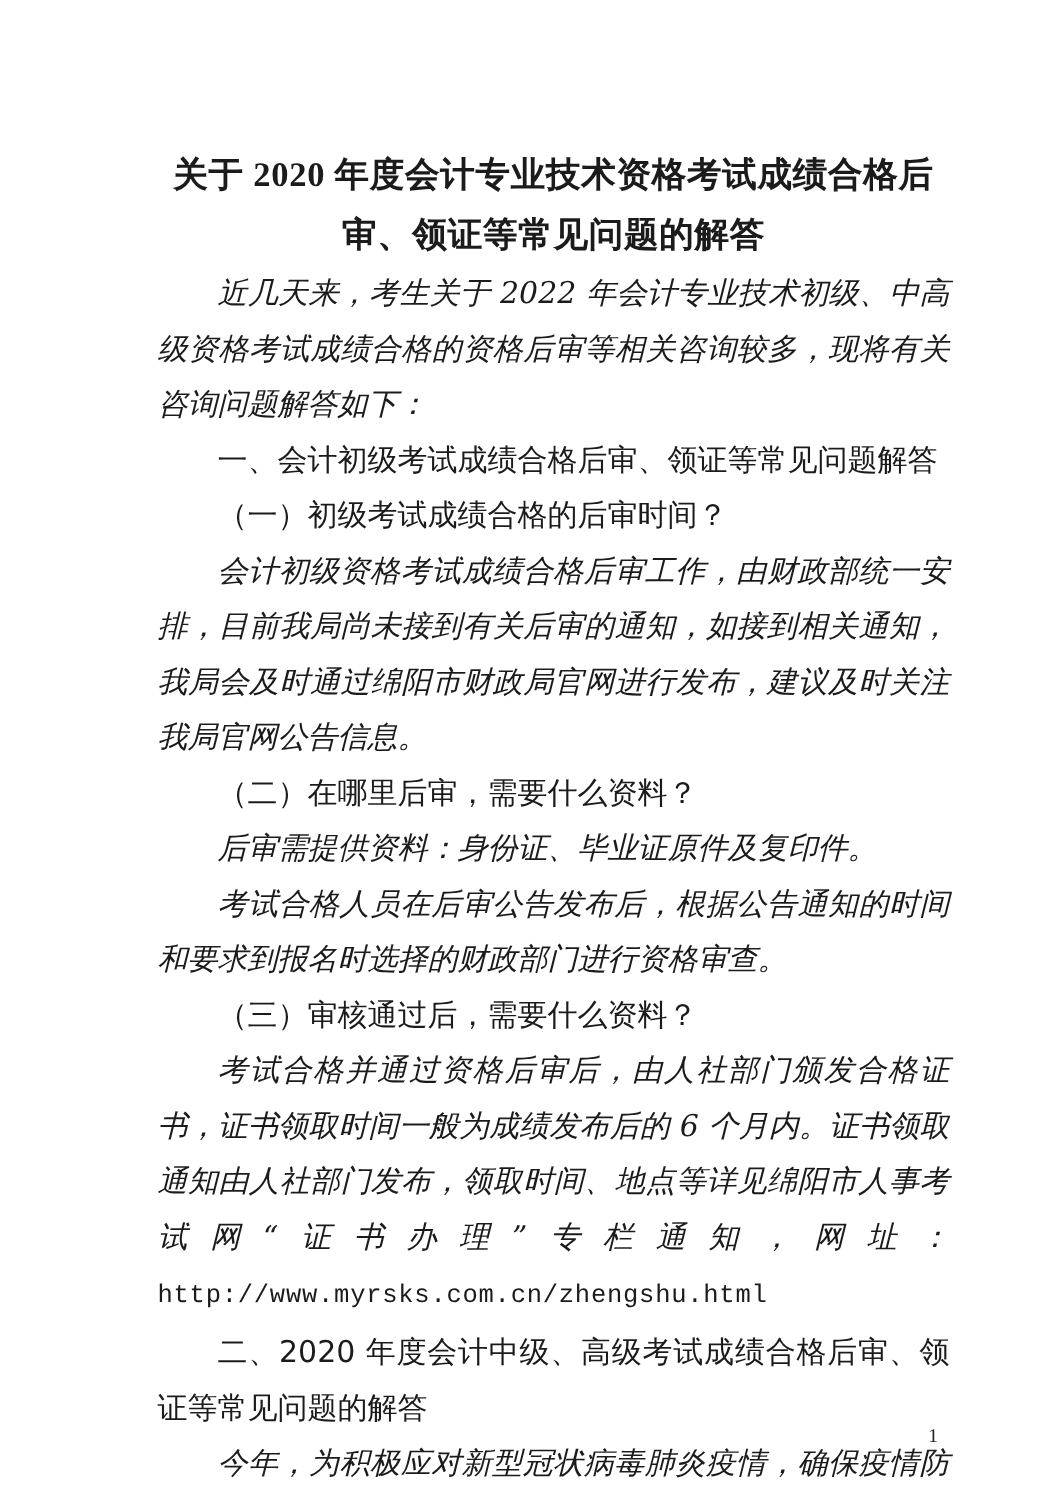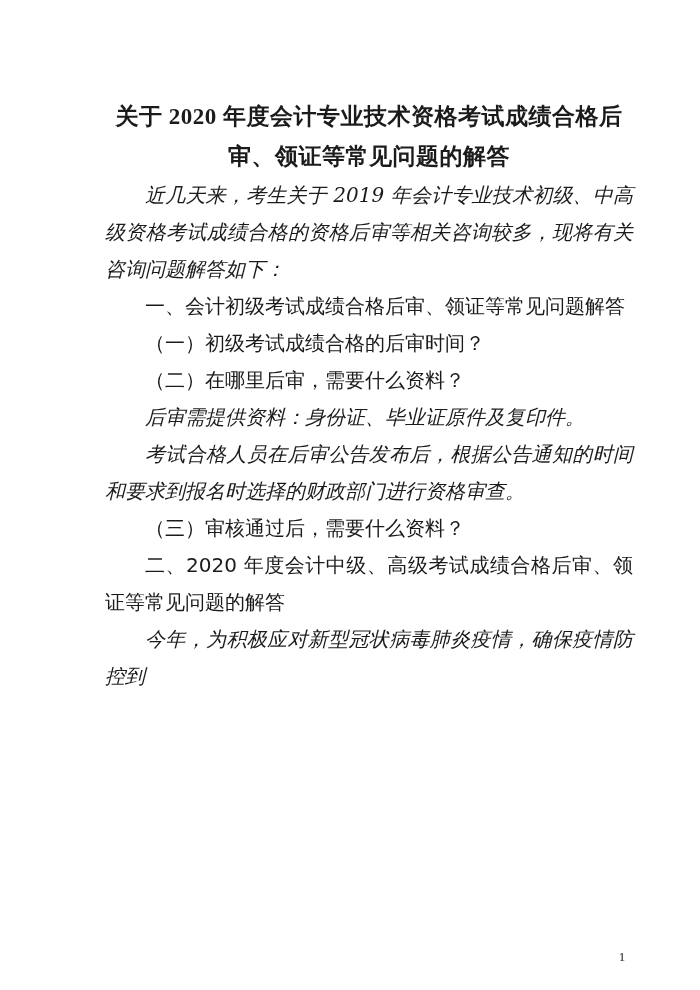--- a/index.html
+++ b/index.html
@@ -64,35 +64,37 @@
   }
 </style>
 </head>
 <body>
 
 <div class="page">
   <div class="content">
 
     <h1 class="doc-title">关于 2020 年度会计专业技术资格考试成绩合格后审、领证等常见问题的解答</h1>
 
-    <p class="body-para indent">近几天来，考生关于 2019 年会计专业技术初级、中高级资格考试成绩合格的资格后审等相关咨询较多，现将有关咨询问题解答如下：</p>
+    <p class="body-para indent">近几天来，考生关于 2022 年会计专业技术初级、中高级资格考试成绩合格的资格后审等相关咨询较多，现将有关咨询问题解答如下：</p>
 
     <h2 class="heading">一、会计初级考试成绩合格后审、领证等常见问题解答</h2>
 
     <h3 class="heading">（一）初级考试成绩合格的后审时间？</h3>
 
+    <p class="body-para indent">会计初级资格考试成绩合格后审工作，由财政部统一安排，目前我局尚未接到有关后审的通知，如接到相关通知，我局会及时通过绵阳市财政局官网进行发布，建议及时关注我局官网公告信息。</p>
 
     <h3 class="heading">（二）在哪里后审，需要什么资料？</h3>
 
     <p class="body-para indent">后审需提供资料：身份证、毕业证原件及复印件。</p>
 
     <p class="body-para indent">考试合格人员在后审公告发布后，根据公告通知的时间和要求到报名时选择的财政部门进行资格审查。</p>
 
     <h3 class="heading">（三）审核通过后，需要什么资料？</h3>
 
+    <p class="body-para indent"><span>考试合格并通过资格后审后，由人社部门颁发合格证书，证书领取时间一般为成绩发布后的 6 个月内。证书领取通知由人社部门发布，领取时间、地点等详见绵阳市人事考试网“证书办理”专栏通知，网址：</span><span class="url">http://www.myrsks.com.cn/zhengshu.html</span></p>
 
     <h2 class="heading">二、2020 年度会计中级、高级考试成绩合格后审、领证等常见问题的解答</h2>
 
     <p class="body-para indent">今年，为积极应对新型冠状病毒肺炎疫情，确保疫情防控到</p>
 
   </div>
 
   <div class="page-number">1</div>
 </div>
 

